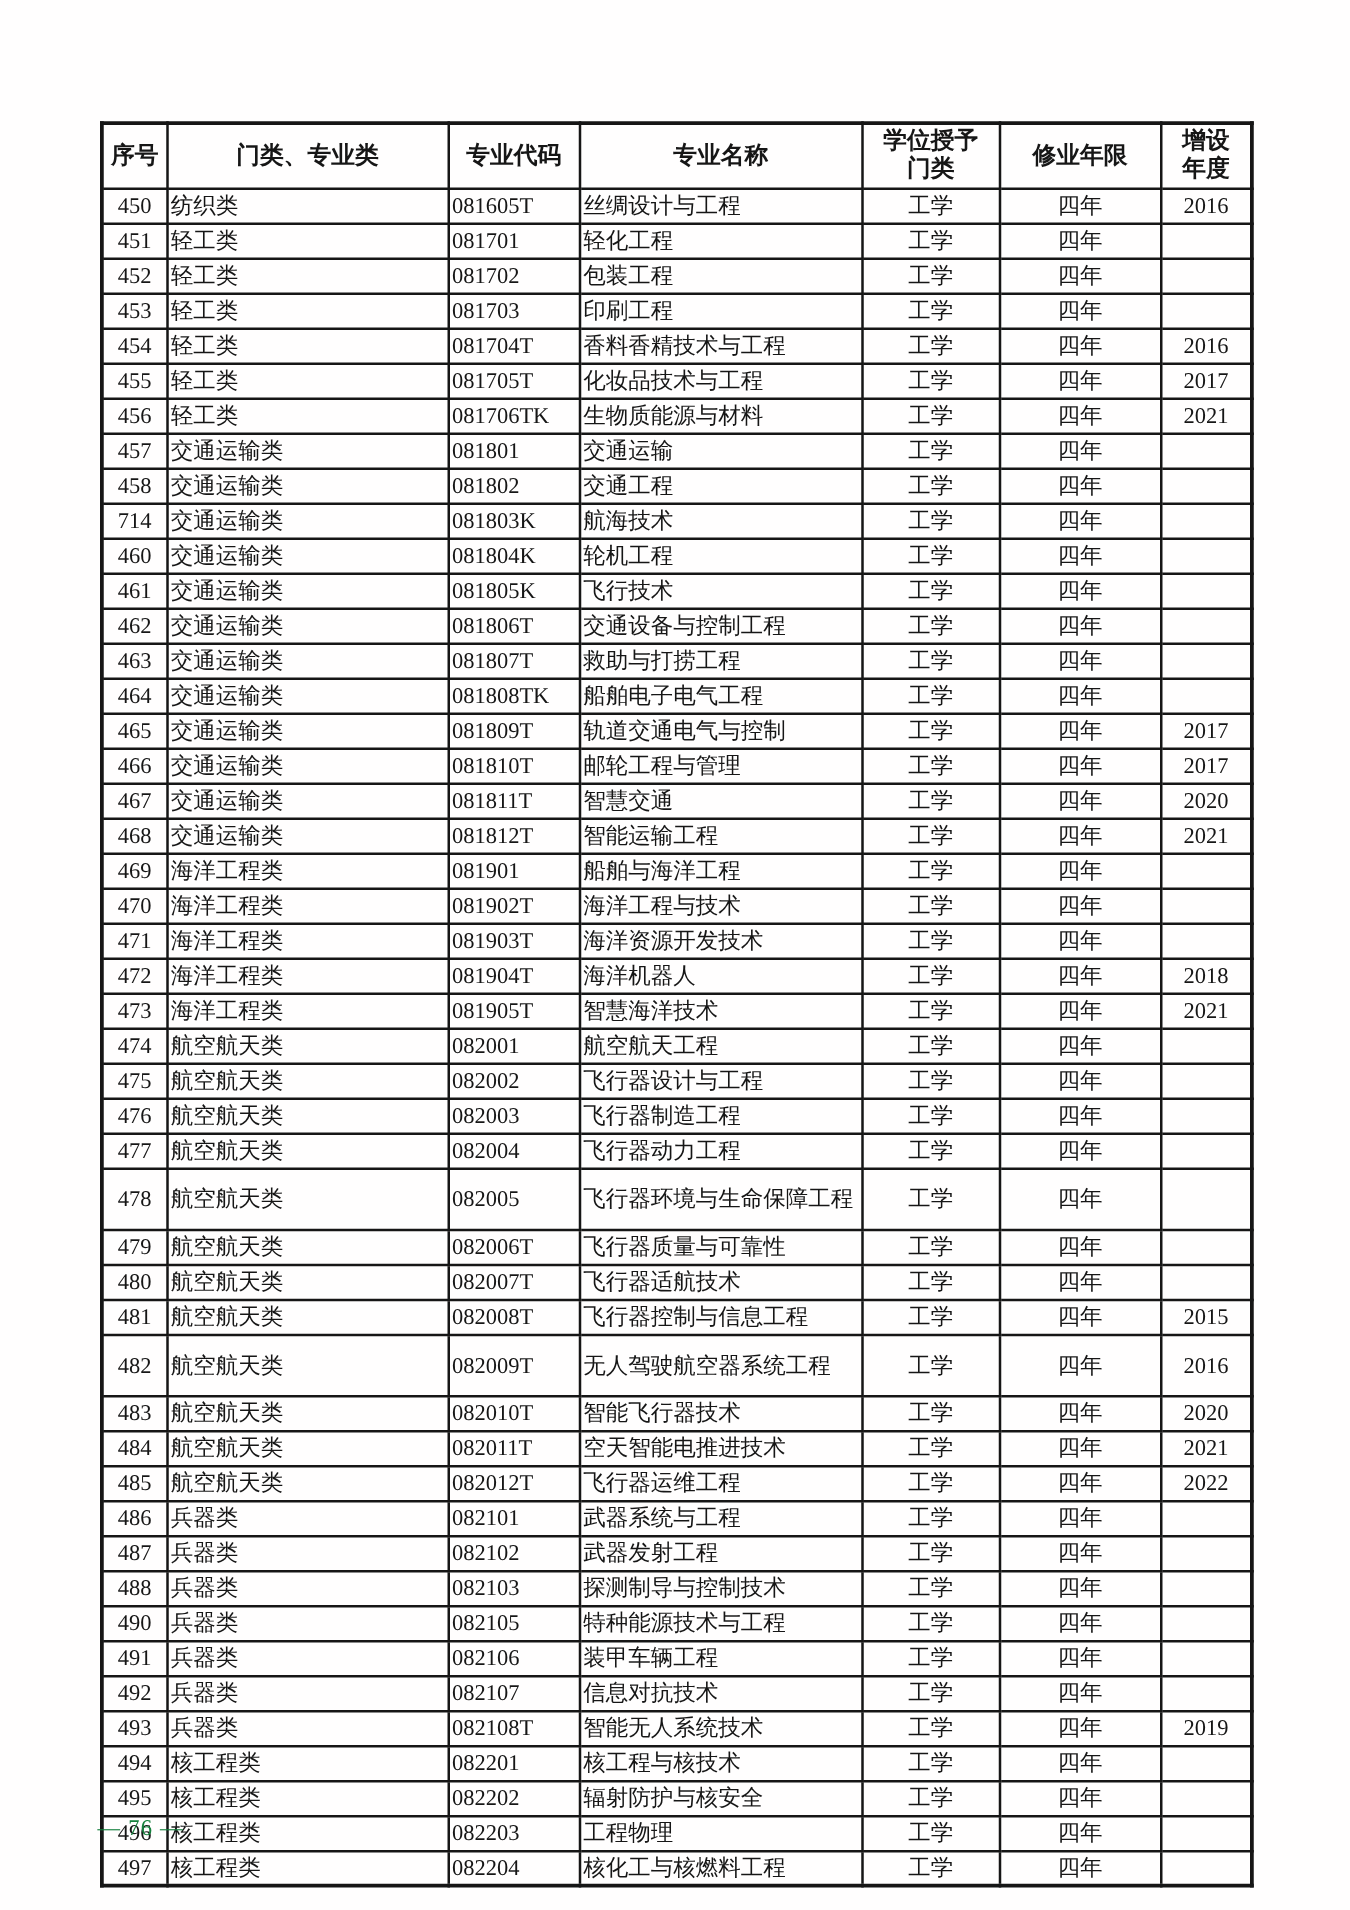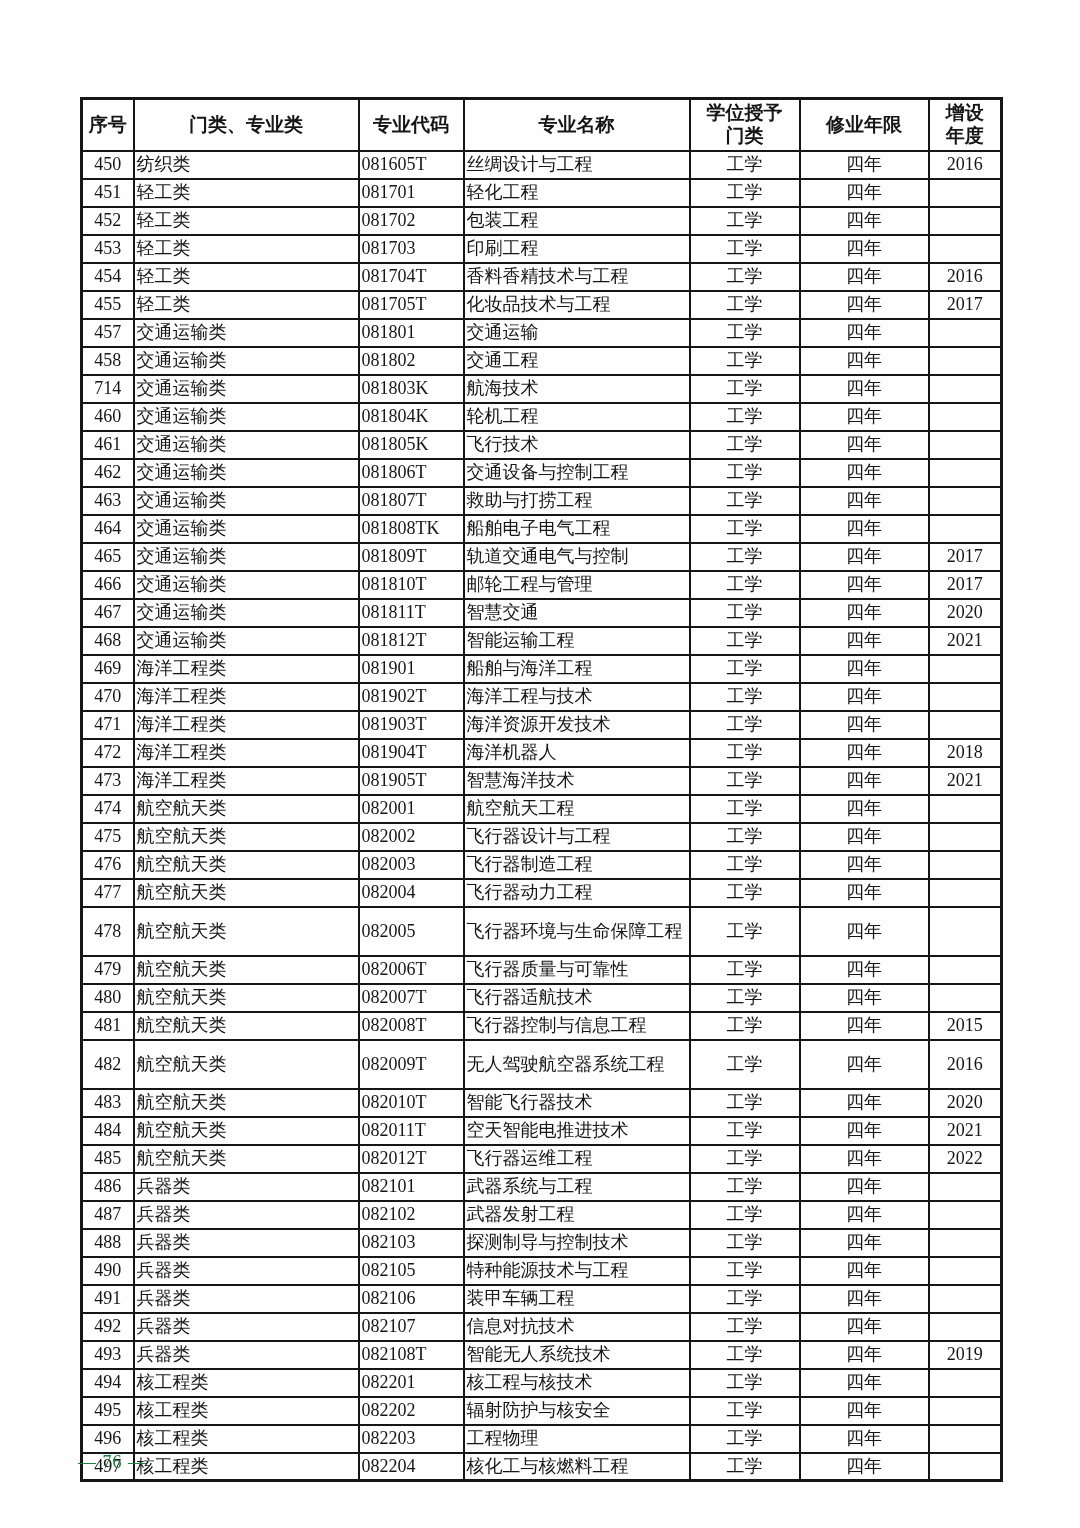--- a/index.html
+++ b/index.html
@@ -150,20 +150,29 @@
         <tr>
     <td class="c-index">455</td>
     <td class="c-category">轻工类</td>
     <td class="c-code">081705T</td>
     <td class="c-name">化妆品技术与工程</td>
     <td class="c-degree">工学</td>
     <td class="c-duration">四年</td>
     <td class="c-year">2017</td>
   </tr>
         <tr>
+    <td class="c-index">456</td>
+    <td class="c-category">轻工类</td>
+    <td class="c-code">081706TK</td>
+    <td class="c-name">生物质能源与材料</td>
+    <td class="c-degree">工学</td>
+    <td class="c-duration">四年</td>
+    <td class="c-year">2021</td>
+  </tr>
+        <tr>
     <td class="c-index">457</td>
     <td class="c-category">交通运输类</td>
     <td class="c-code">081801</td>
     <td class="c-name">交通运输</td>
     <td class="c-degree">工学</td>
     <td class="c-duration">四年</td>
     <td class="c-year"></td>
   </tr>
         <tr>
     <td class="c-index">458</td>

